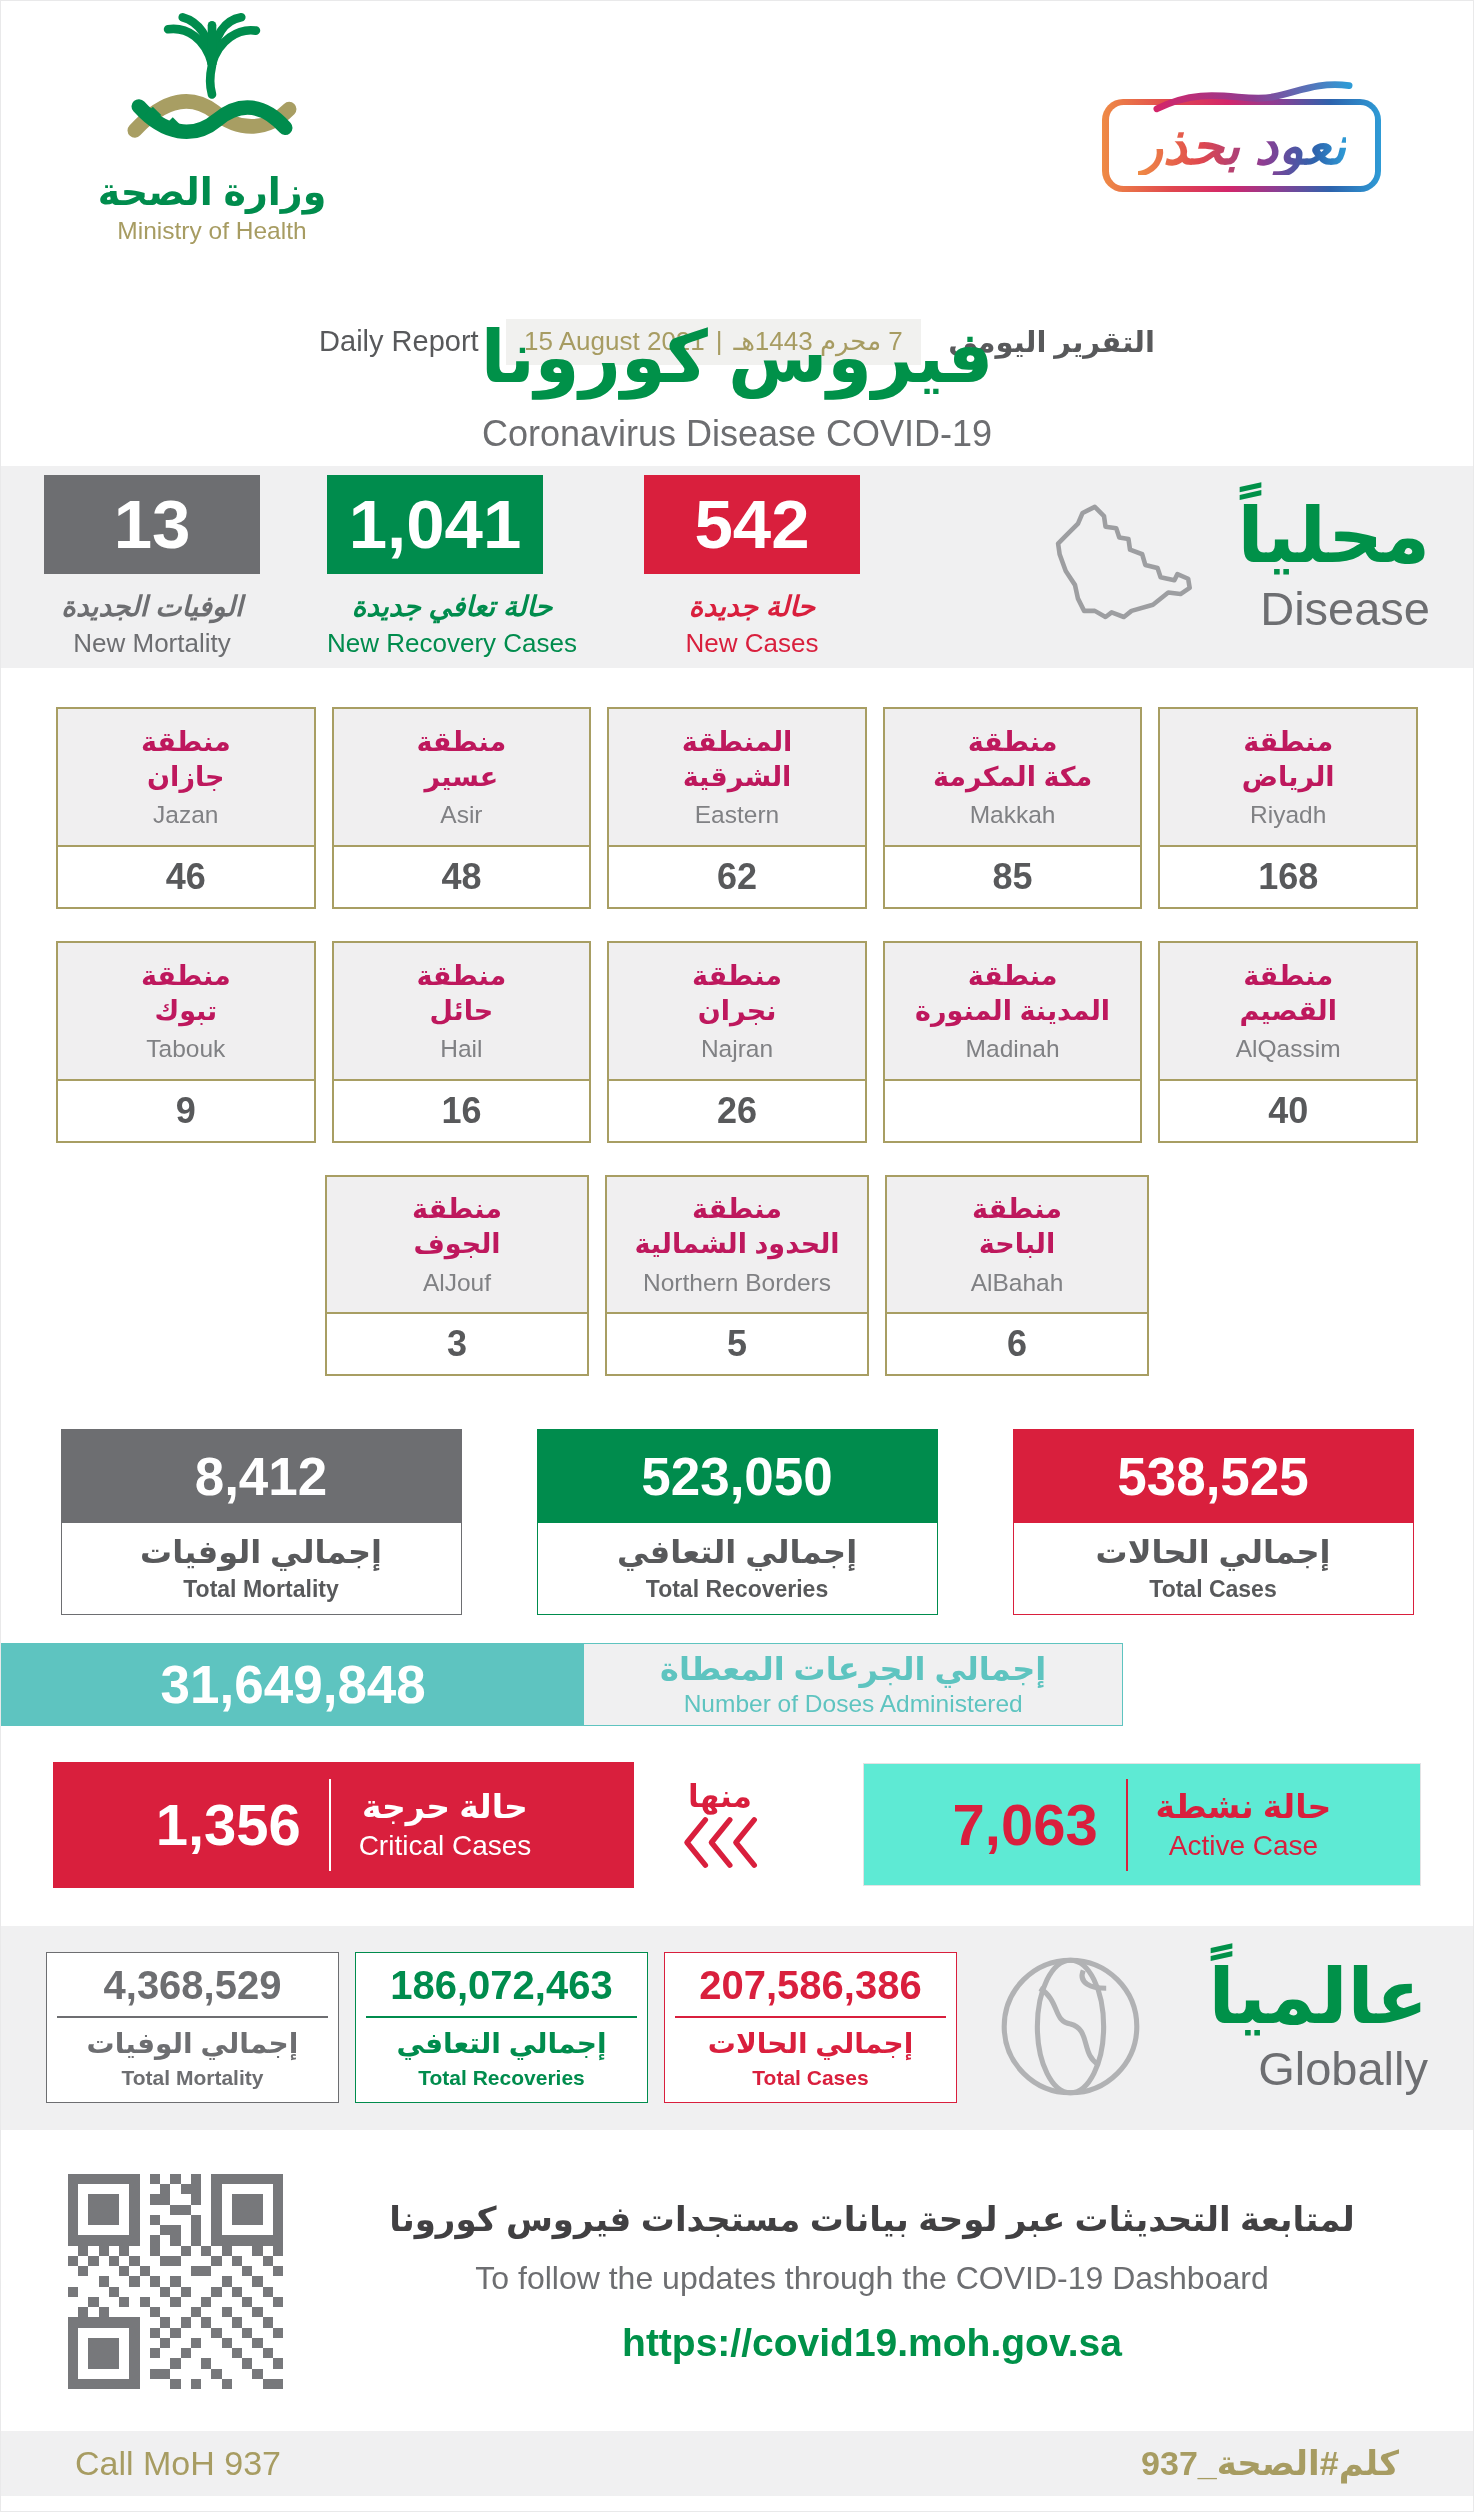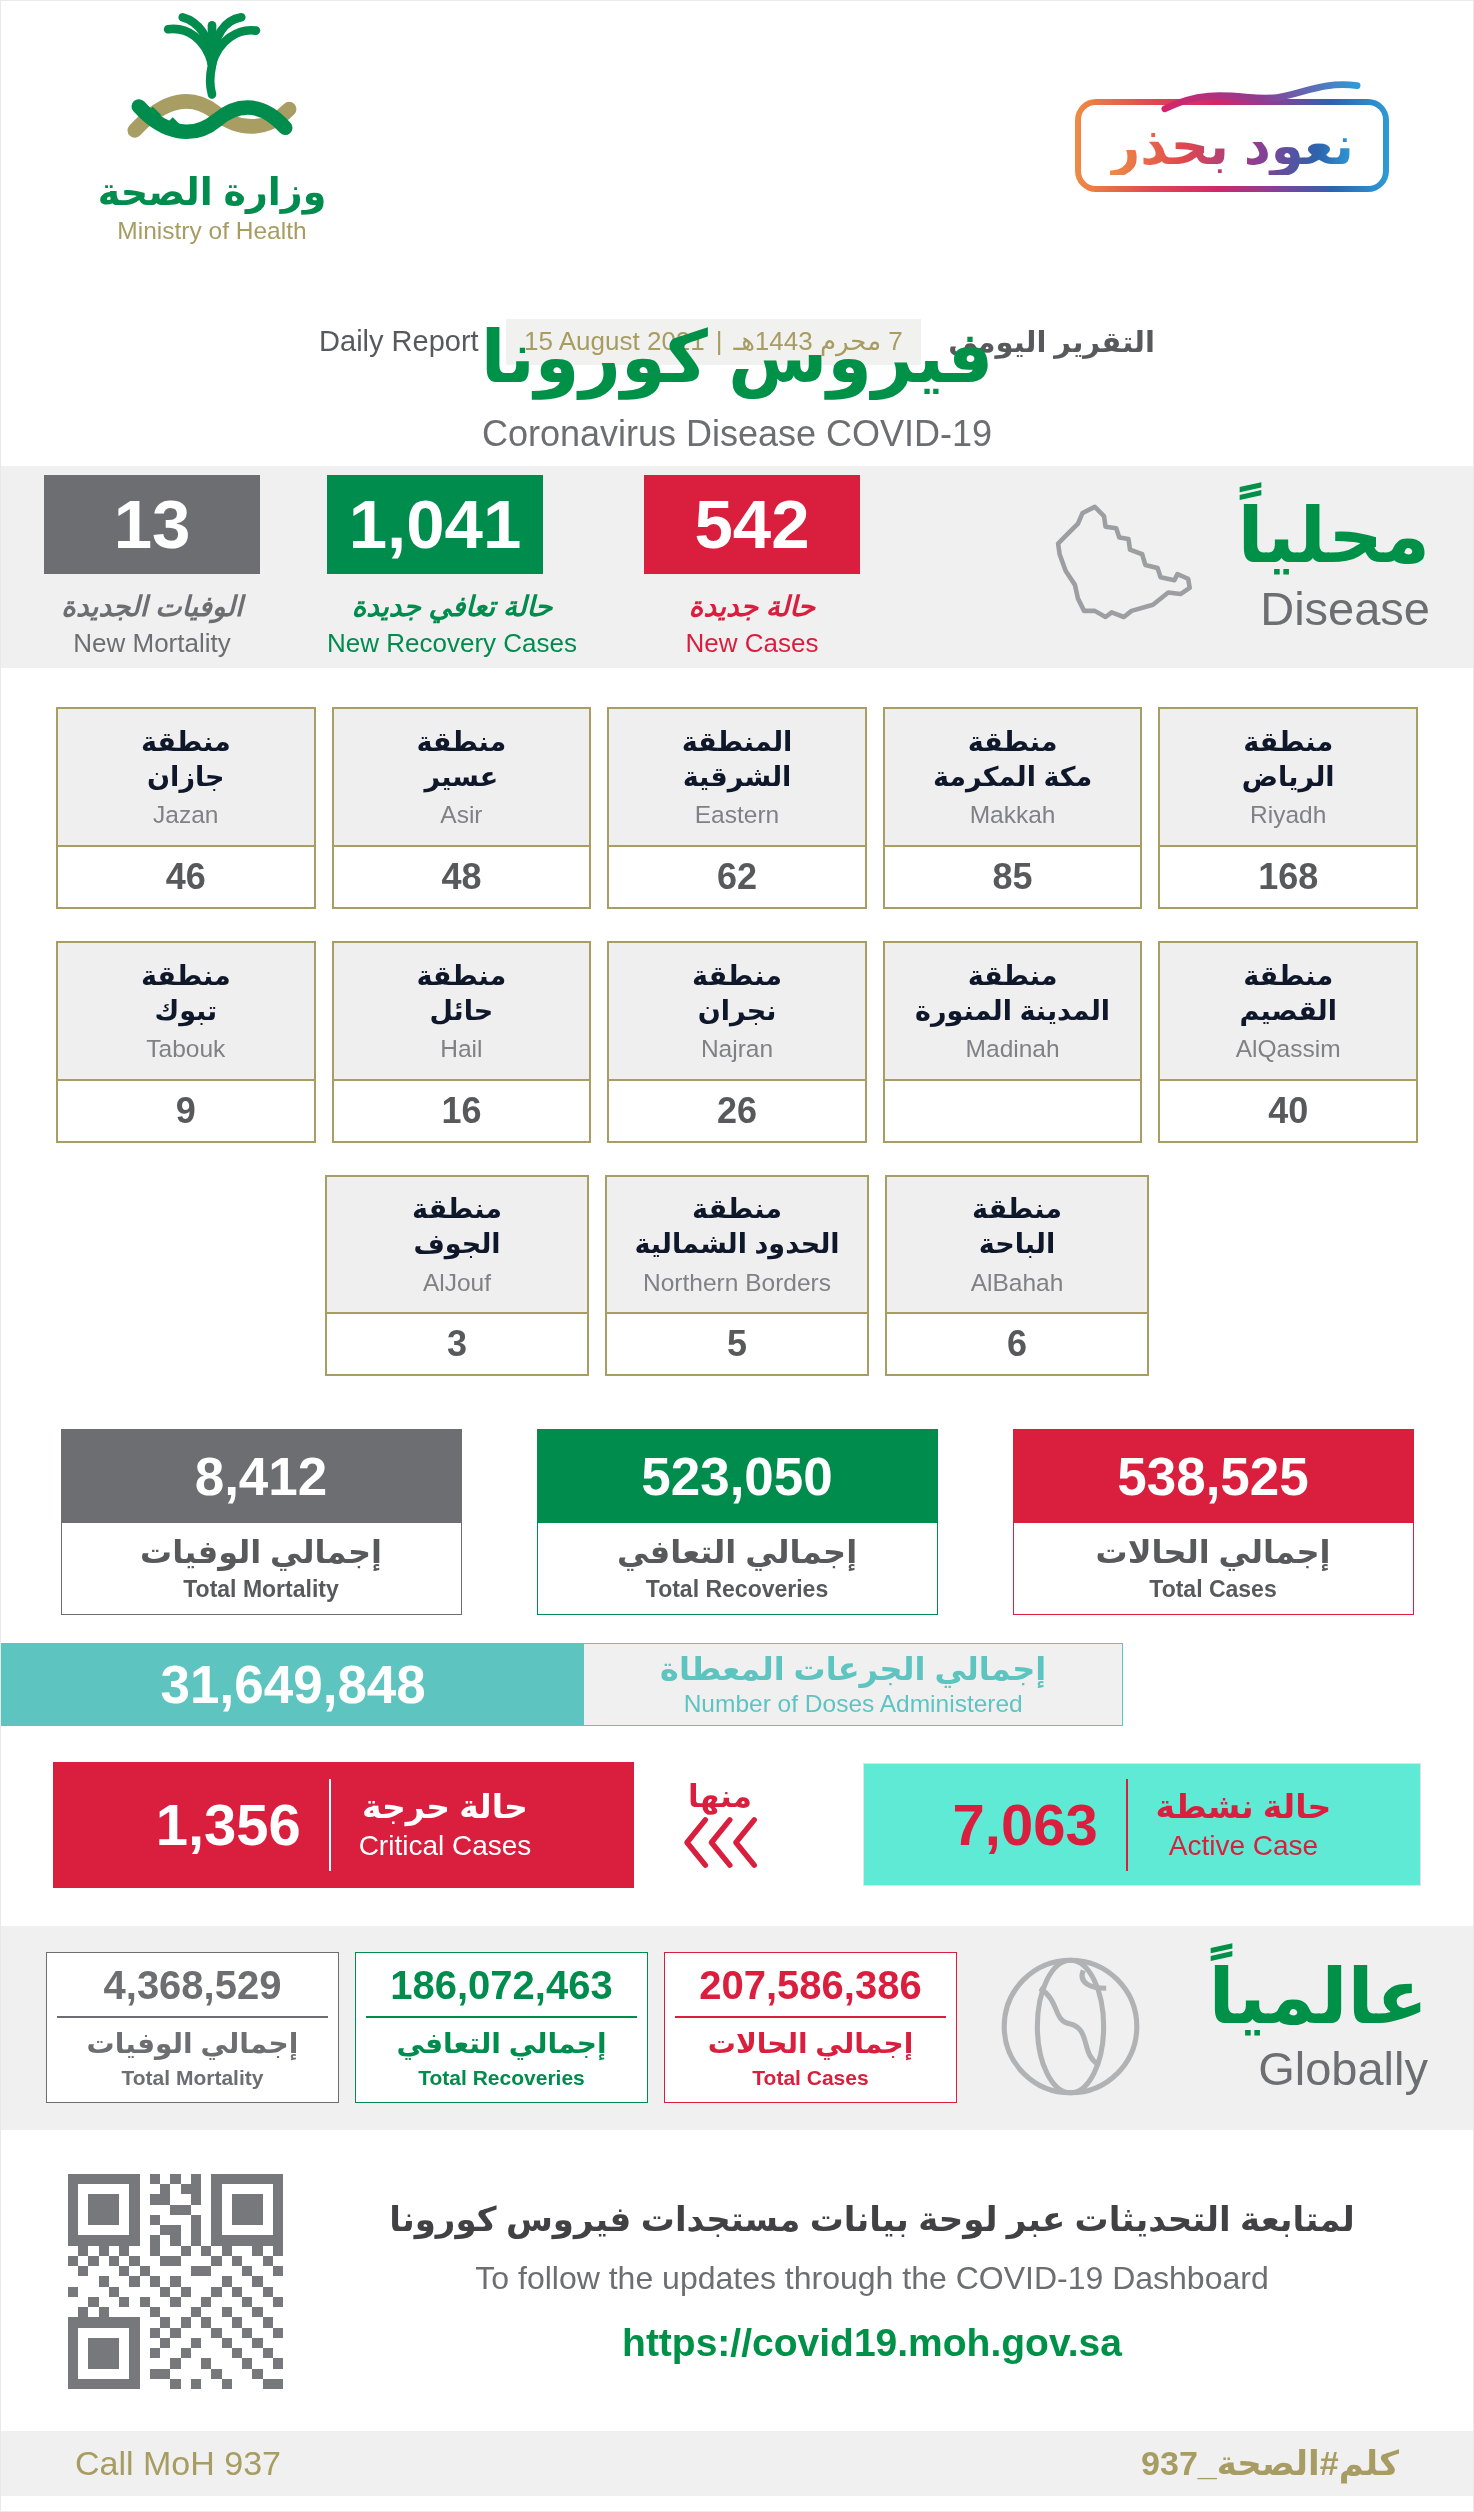--- a/index.html
+++ b/index.html
@@ -3,22 +3,22 @@
 <meta charset="utf-8">
 <style>
   html,body{margin:0;padding:0;background:#fff;}
   body{font-family:"Liberation Sans","DejaVu Sans",sans-serif;color:#58595b;}
   .poster{position:relative;width:1474px;height:2512px;background:#fff;overflow:hidden;box-sizing:border-box;border:1.2px solid #e9e9ea;}
   
   .header{position:relative;height:465px;}
   .logo{position:absolute;left:67px;top:11px;width:288px;text-align:center;}
   .logo-ar{color:#008c4d;font-size:38px;font-weight:700;margin-top:2.5px;}
   .logo-en{color:#a79c62;font-size:24.5px;margin-top:3.7px;}
-  .badge{position:absolute;right:84px;top:98px;border-radius:21px;padding:6.1px;
-         background:linear-gradient(90deg,#ef8b45 0%,#e0474e 25%,#d3266a 45%,#8e3d92 62%,#2d63ad 82%,#2e9bd6 100%);}
+  .badge{position:absolute;right:92px;top:98px;border-radius:21px;padding:6.1px;
+         background:linear-gradient(90deg,#ef8b45 0%,#e0474e 25%,#d3266a 45%,#8e3d92 62%,#2d63ad 82%,#2e9bd6 100%);font-style:italic;}
   .badge-inner{background:#fff;border-radius:14.7px;padding:9.8px 29px;}
   .badge-text{font-size:53px;font-weight:700;direction:rtl;
               background:linear-gradient(90deg,#ef8b45 0%,#e0474e 30%,#8e3d92 60%,#2d63ad 85%,#2e9bd6 100%);
               -webkit-background-clip:text;background-clip:text;color:transparent;}
   .badge-swoosh{position:absolute;top:-22px;right:27px;}
   .report-line{position:absolute;top:282px;left:0;right:0;display:flex;justify-content:center;align-items:center;gap:27px;margin-top:36px;}
   .report-en{font-size:29px;color:#58595b;}
   .date-box{background:#f1f1ef;padding:7.4px 18.4px;display:flex;align-items:center;gap:11px;color:#a79c62;font-size:26px;}
   .report-ar{font-size:29px;font-weight:700;color:#58595b;direction:rtl;}
   .title-ar{position:absolute;top:314px;left:0;right:0;text-align:center;color:#009149;font-size:72px;font-weight:700;direction:rtl;}
@@ -35,21 +35,21 @@
   .stat-en{font-size:26px;margin-top:4.9px;}
   .locally-brand{margin-left:auto;display:flex;align-items:center;gap:16px;}
   .brand-col{text-align:right;}
   .brand-ar{color:#009149;font-size:76px;font-weight:700;direction:rtl;line-height:1;}
   .brand-en{color:#6d6e71;font-size:47px;margin-top:6.1px;}
   
   .regions{padding:39px 55px 6.1px;}
   .region-row{display:flex;justify-content:center;gap:16px;direction:rtl;margin-bottom:32px;}
   .card{width:260px;border:2.5px solid #a89e63;background:#fff;text-align:center;}
   .card-head{background:#f0eff0;border-bottom:2.5px solid #a89e63;height:126px;display:flex;flex-direction:column;justify-content:center;padding:4.9px 2.5px;}
-  .card-ar{color:#0f172a;font-weight:700;font-size:27px;line-height:1.3;white-space:pre-line;direction:rtl;}
+  .card-ar{color:#be185d;font-weight:700;font-size:27px;line-height:1.3;white-space:pre-line;direction:rtl;}
   .card-en{color:#808184;font-size:24.5px;margin-top:6.1px;}
   .card-num{height:60px;display:flex;align-items:center;justify-content:center;font-size:36px;font-weight:700;color:#58595b;}
   
   .totals{display:flex;justify-content:center;gap:75px;margin-top:14.7px;}
   .total-card{width:399px;background:#fff;text-align:center;}
   .b-gray{border:1.8px solid #6d6e71;} .b-green{border:1.8px solid #008c4d;} .b-red{border:1.8px solid #d91f3d;}
   .total-top{height:93px;display:flex;align-items:center;justify-content:center;color:#fff;font-size:53px;font-weight:700;}
   .total-ar{font-size:32px;font-weight:700;color:#58595b;margin-top:9.8px;direction:rtl;}
   .total-en{font-size:23px;font-weight:700;color:#58595b;margin:4.9px 0 11px;}
   

